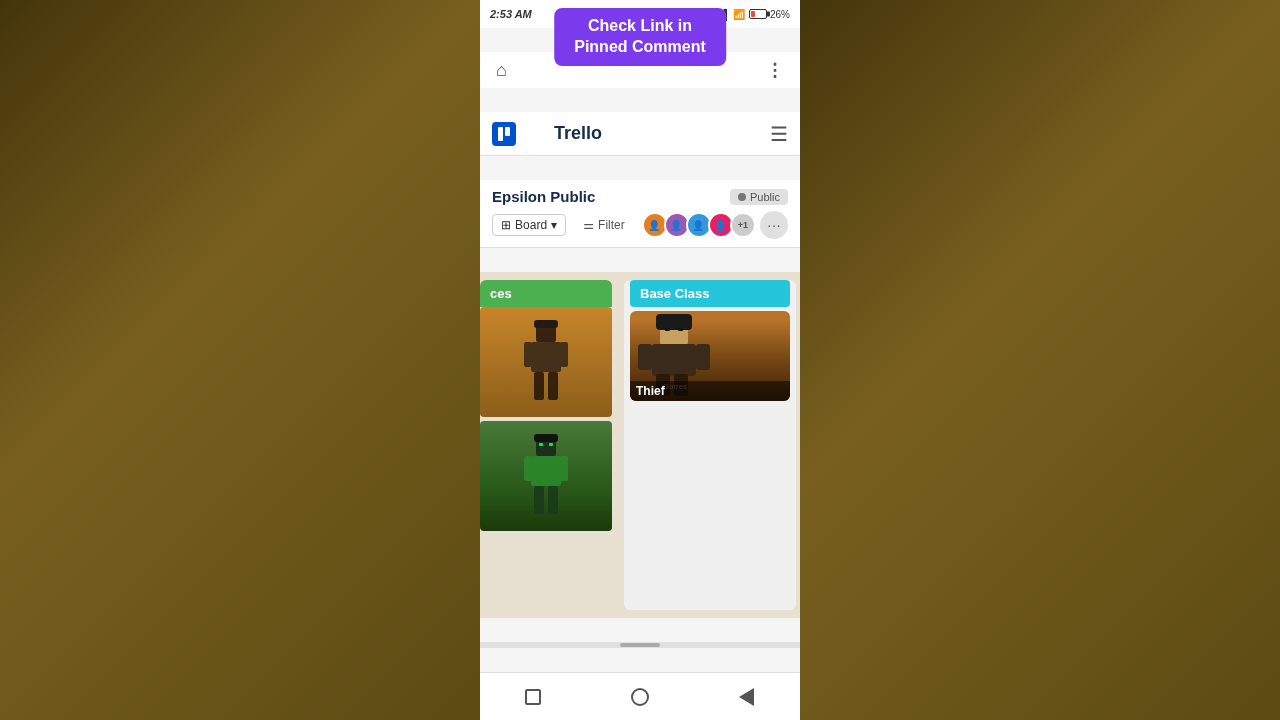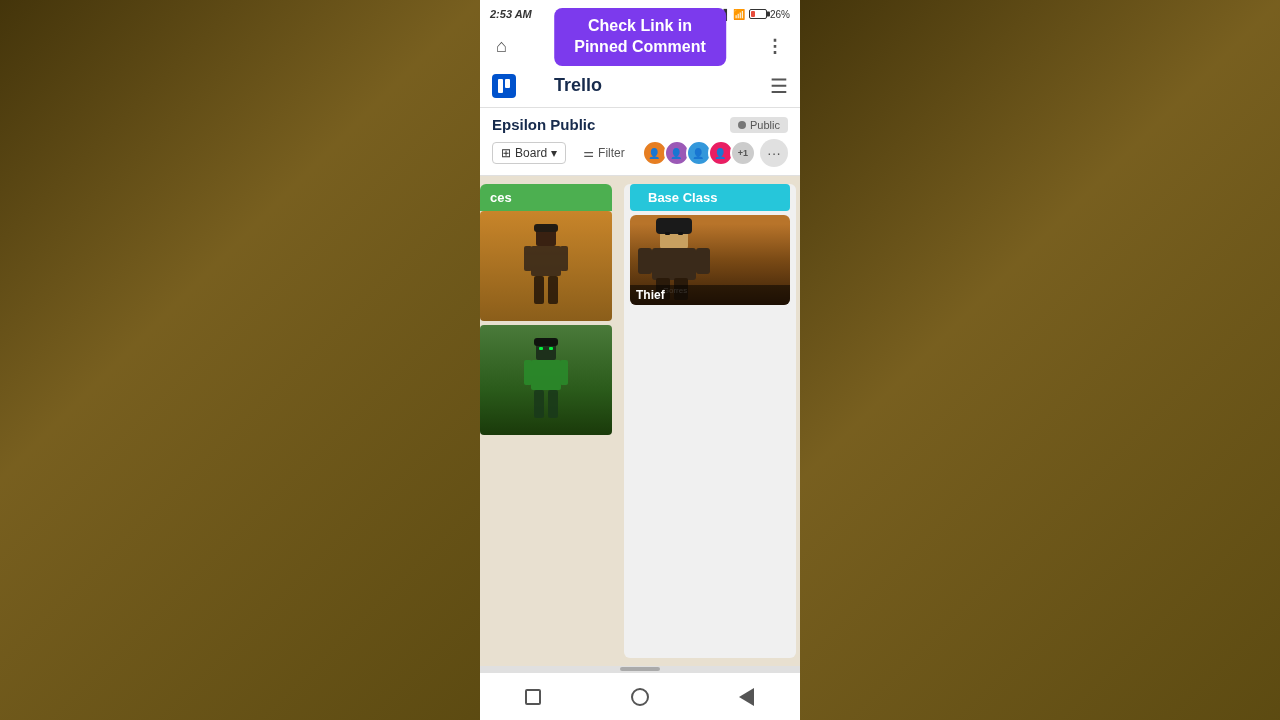--- a/index.html
+++ b/index.html
@@ -35,20 +35,21 @@
 
     .phone-container {
       position: relative;
       width: 320px;
       height: 720px;
       background: #f5f5f5;
       overflow: hidden;
       z-index: 10;
       display: flex;
       flex-direction: column;
+      gap: 24px;
     }
 
     
     .status-bar {
       background: #fff;
       height: 28px;
       display: flex;
       align-items: center;
       justify-content: space-between;
       padding: 0 10px;
@@ -316,21 +317,21 @@
       font-size: 13px;
       font-weight: bold;
       color: #333;
       flex-shrink: 0;
     }
     .base-class-label {
       background: #26c6da;
       color: white;
       font-size: 13px;
       font-weight: bold;
-      padding: 6px 18px;
+      padding: 6px 10px;
       margin: 0 6px 4px;
       border-radius: 4px;
     }
 
     .card-item {
       margin: 0 6px 4px;
       border-radius: 6px;
       overflow: hidden;
       position: relative;
     }

